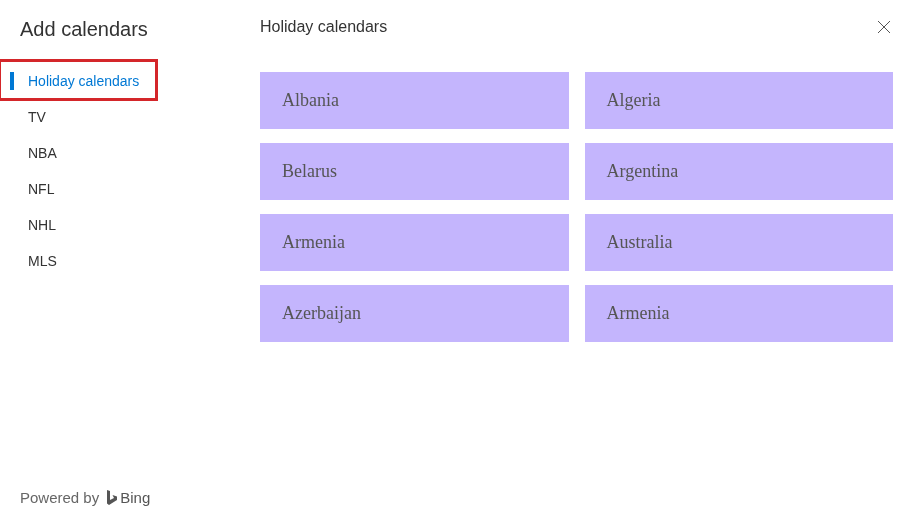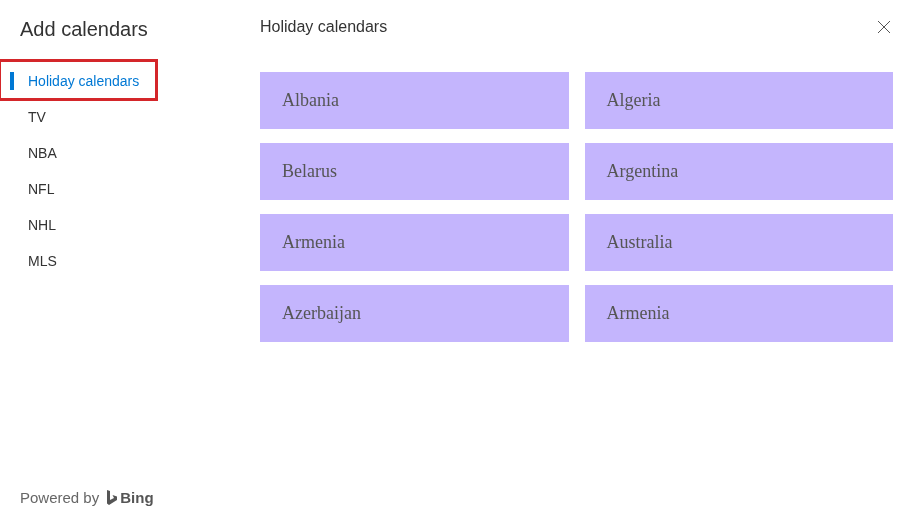--- a/index.html
+++ b/index.html
@@ -69,21 +69,21 @@
       color: #666;
       font-size: 15px;
       display: flex;
       align-items: flex-end;
       gap: 6px;
     }
     .bing-logo {
       display: inline-flex;
       align-items: center;
       gap: 3px;
-      font-weight: 700;
+      font-weight: 400;
       color: #555;
     }
     .bing-icon svg {
       display: block;
     }
     .main {
       flex: 1;
       padding: 18px 20px 0 30px;
       position: relative;
       overflow: hidden;

